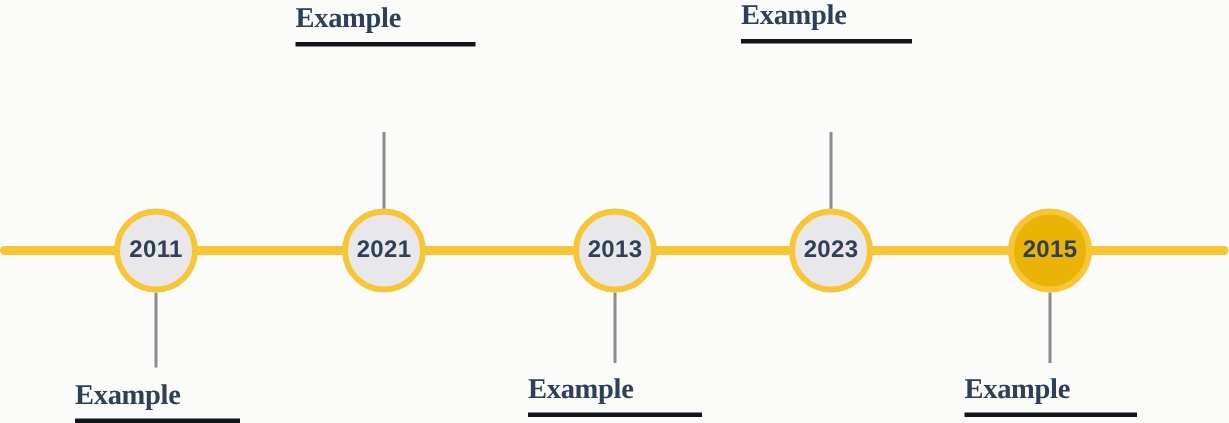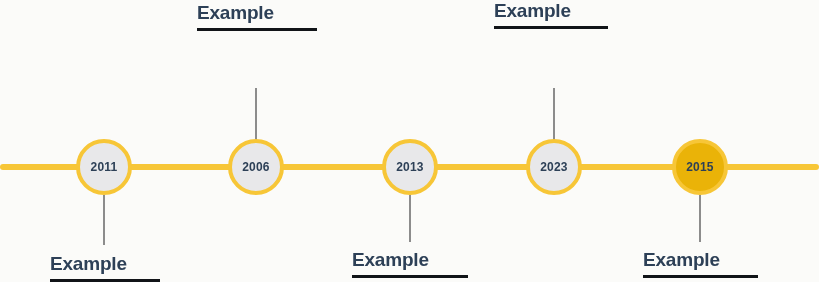--- a/index.html
+++ b/index.html
@@ -42,40 +42,41 @@
     border-radius: 50%;
     background: #e8e8ea;
     border: 4px solid #f7c637;
     box-sizing: border-box;
     display: flex;
     align-items: center;
     justify-content: center;
     z-index: 3;
   }
   .node-label {
-    font-size: 12px;
+    font-size: 16px;
     font-weight: bold;
     color: #2d4057;
     letter-spacing: .2px;
     line-height: 1;
   }
 
   
   .stem {
     position: absolute;
     width: 2px;
     background: #8c8c8c;
     margin-left: -1px;
     z-index: 1;
   }
 
   
   .caption {
     position: absolute;
     z-index: 2;
+    font-family: Liberation Serif, serif;
   }
   .caption-text {
     font-size: 19px;
     font-weight: bold;
     color: #2d4057;
     line-height: 22px;
     white-space: nowrap;
     letter-spacing: -0.2px;
   }
   .caption-rule {
@@ -96,21 +97,21 @@
       <div class="stem" style="left: 256px; top: 88px; height: 52px; background: rgb(140, 140, 140);"></div>
       <div class="stem" style="left: 410px; top: 195px; height: 47px; background: rgb(140, 140, 140);"></div>
       <div class="stem" style="left: 554px; top: 88px; height: 52px; background: rgb(140, 140, 140);"></div>
       <div class="stem" style="left: 700px; top: 195px; height: 47px; background: rgb(140, 140, 140);"></div>
     </div>
   <div id="nodes">
       <div class="node" style="left: 104px; top: 167px; width: 56px; height: 56px; margin-left: -28px; margin-top: -28px; background: rgb(232, 232, 234); border-color: rgb(247, 198, 55);">
         <span class="node-label" style="color: rgb(45, 64, 87);">2011</span>
       </div>
       <div class="node" style="left: 256px; top: 167px; width: 56px; height: 56px; margin-left: -28px; margin-top: -28px; background: rgb(232, 232, 234); border-color: rgb(247, 198, 55);">
-        <span class="node-label" style="color: rgb(45, 64, 87);">2006</span>
+        <span class="node-label" style="color: rgb(45, 64, 87);">2021</span>
       </div>
       <div class="node" style="left: 410px; top: 167px; width: 56px; height: 56px; margin-left: -28px; margin-top: -28px; background: rgb(232, 232, 234); border-color: rgb(247, 198, 55);">
         <span class="node-label" style="color: rgb(45, 64, 87);">2013</span>
       </div>
       <div class="node" style="left: 554px; top: 167px; width: 56px; height: 56px; margin-left: -28px; margin-top: -28px; background: rgb(232, 232, 234); border-color: rgb(247, 198, 55);">
         <span class="node-label" style="color: rgb(45, 64, 87);">2023</span>
       </div>
       <div class="node" style="left: 700px; top: 167px; width: 56px; height: 56px; margin-left: -28px; margin-top: -28px; background: #eab308; border-color: rgb(247, 198, 55);">
         <span class="node-label" style="color: rgb(45, 64, 87);">2015</span>
       </div>

